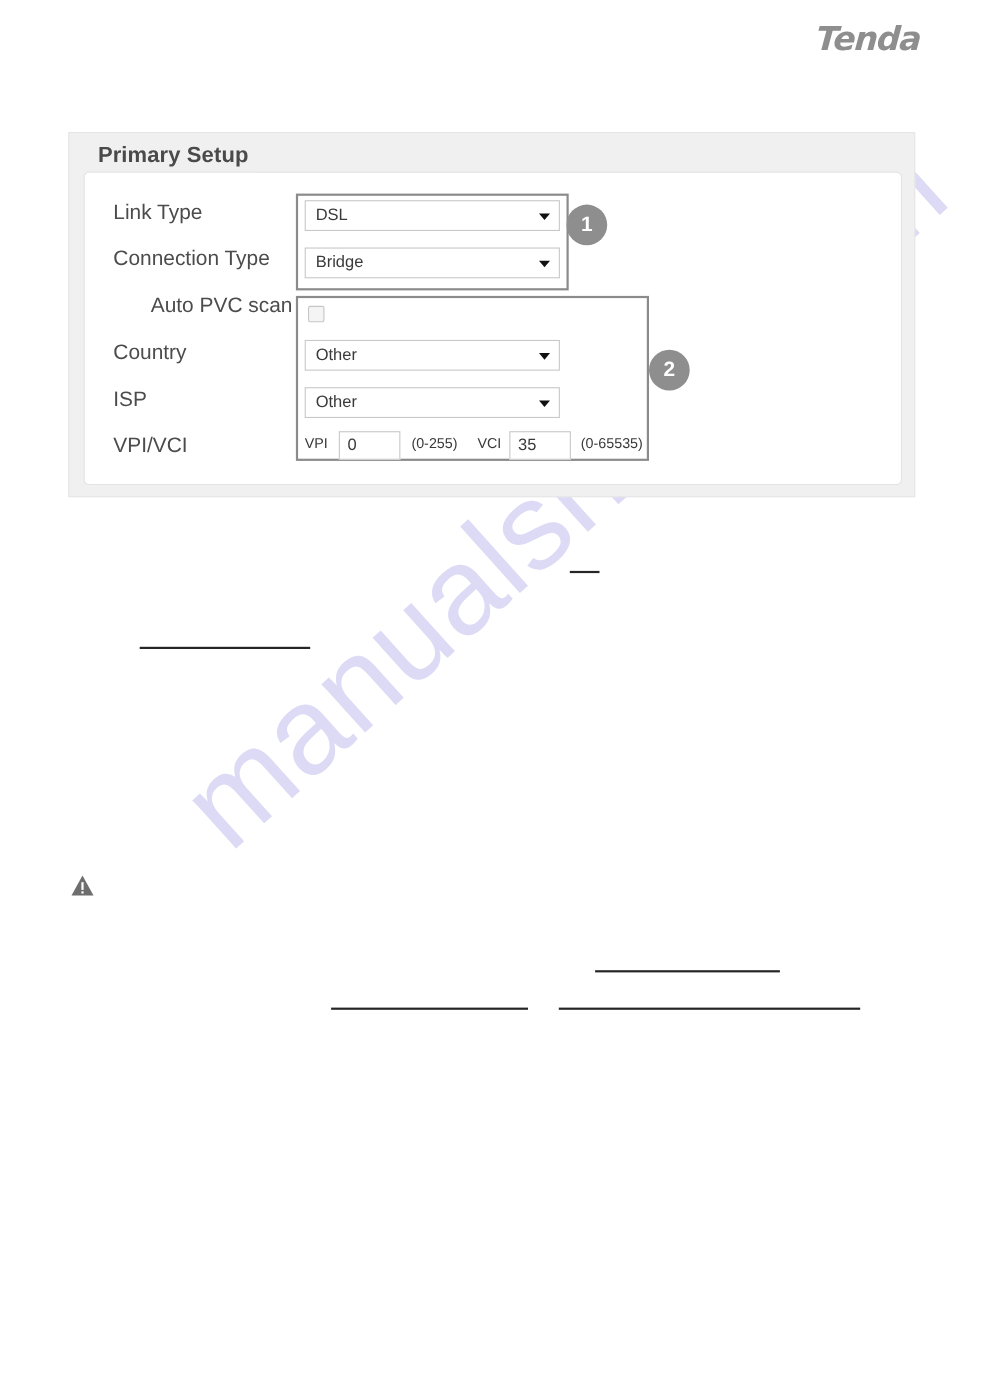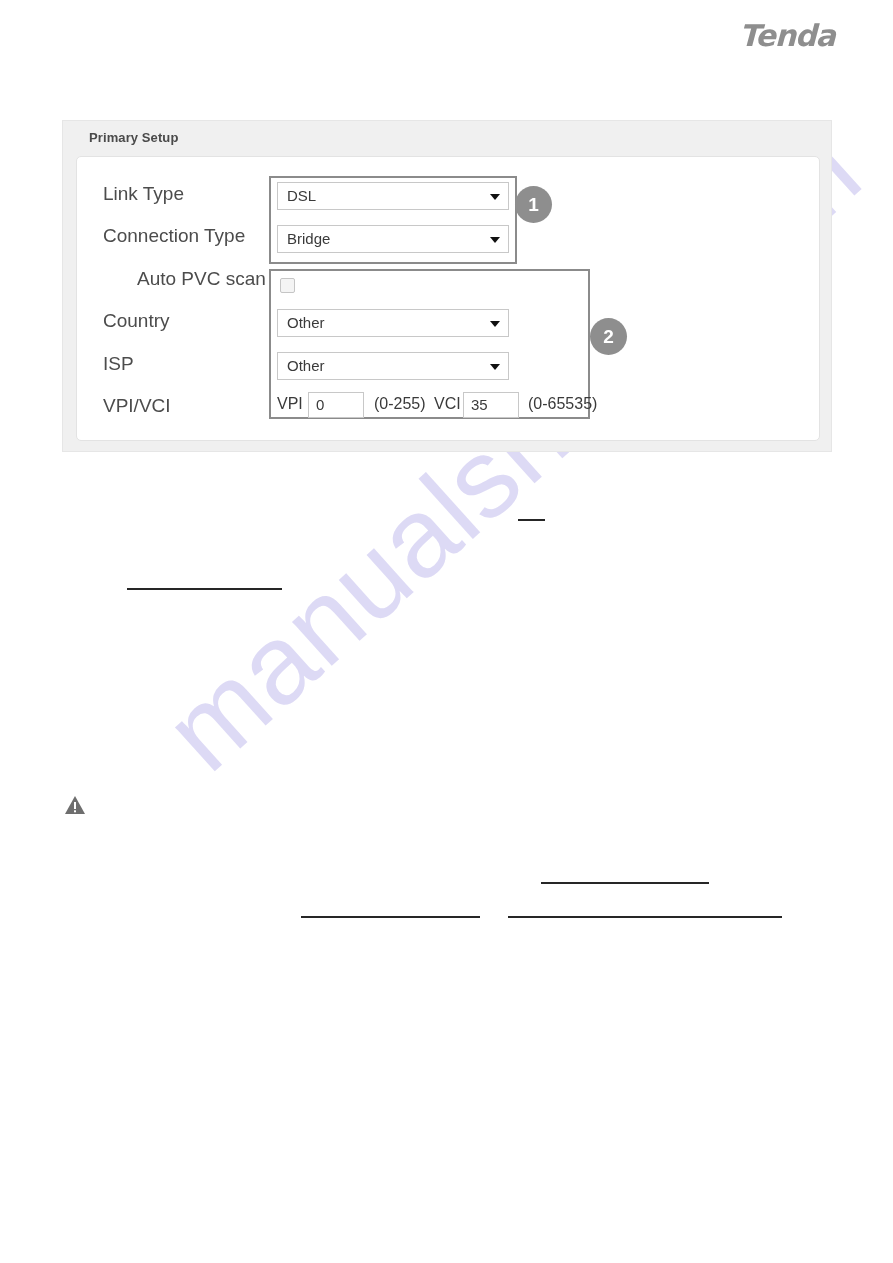--- a/index.html
+++ b/index.html
@@ -76,21 +76,21 @@
     left: 0;
     top: 0;
     width: 100%;
     height: 35px;
     box-sizing: border-box;
   }
   #panel-header .header-title {
     position: absolute;
     left: 26px;
     top: 9px;
-    font-size: 13px;
+    font-size: 20px;
     font-weight: 700;
     color: #4a4a4a;
     letter-spacing: 0.1px;
     text-align: right;
   }
   #panel-body {
     position: absolute;
     left: 13px;
     top: 35px;
     width: 744px;
@@ -167,21 +167,21 @@
     height: 15px;
     box-sizing: border-box;
     background: #f4f4f4;
     border: 1px solid #c5c5c5;
     border-radius: 2px;
   }
 
   
   .inline-text {
     position: absolute;
-    font-size: 16px;
+    font-size: 13px;
     color: #3a3a3a;
     white-space: nowrap;
   }
   .num-input {
     position: absolute;
     box-sizing: border-box;
     height: 26px;
     background: #ffffff;
     border: 1px solid #c8c8c8;
   }

